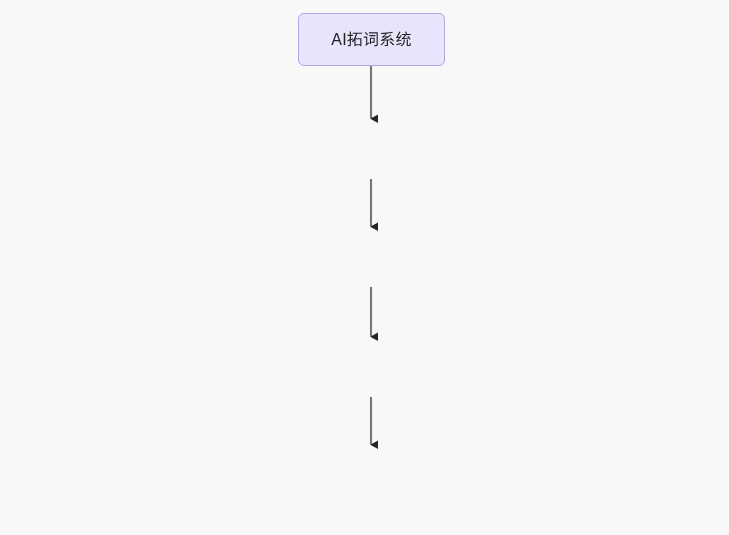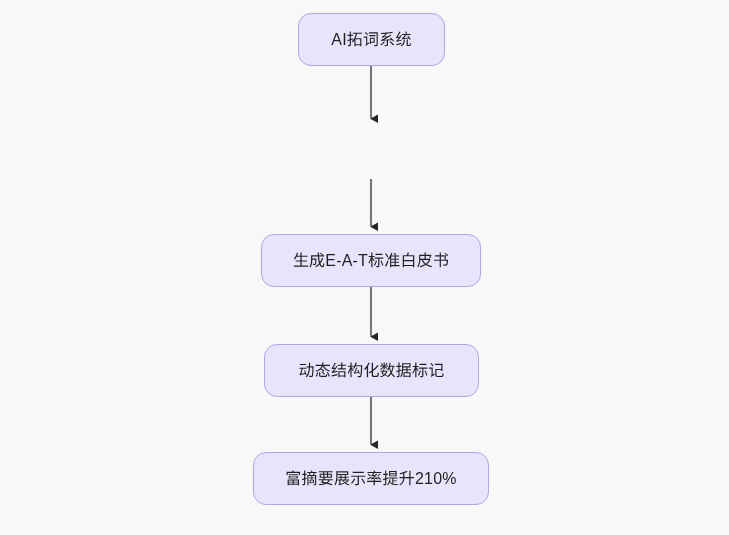--- a/index.html
+++ b/index.html
@@ -29,21 +29,21 @@
     width: 729px;
     height: 535px;
     pointer-events: none;
   }
 
   .node {
     position: absolute;
     box-sizing: border-box;
     background: #e7e4fb;
     border: 1.6px solid #b6a3e4;
-    border-radius: 13px;
+    border-radius: 6px;
     display: flex;
     align-items: center;
     justify-content: center;
     text-align: center;
   }
 
   .node-label {
     color: #1f2020;
     font-size: 16px;
     line-height: 1.2;
@@ -82,25 +82,16 @@
     <g>
       <line x1="371" y1="397" x2="371" y2="444.5" stroke="#767676" stroke-width="2.1" marker-end="url(#arrowhead)"></line>
     </g>
   </svg>
 
   <div class="node" id="node-0">
     <span class="node-label">AI拓词系统</span>
   </div>
 
 
-  <div class="node" id="node-2">
-    <span class="node-label">生成E-A-T标准白皮书</span>
-  </div>
 
-  <div class="node" id="node-3">
-    <span class="node-label">动态结构化数据标记</span>
-  </div>
 
-  <div class="node" id="node-4">
-    <span class="node-label">富摘要展示率提升210%</span>
-  </div>
 
 </div>
 
 </body></html>

